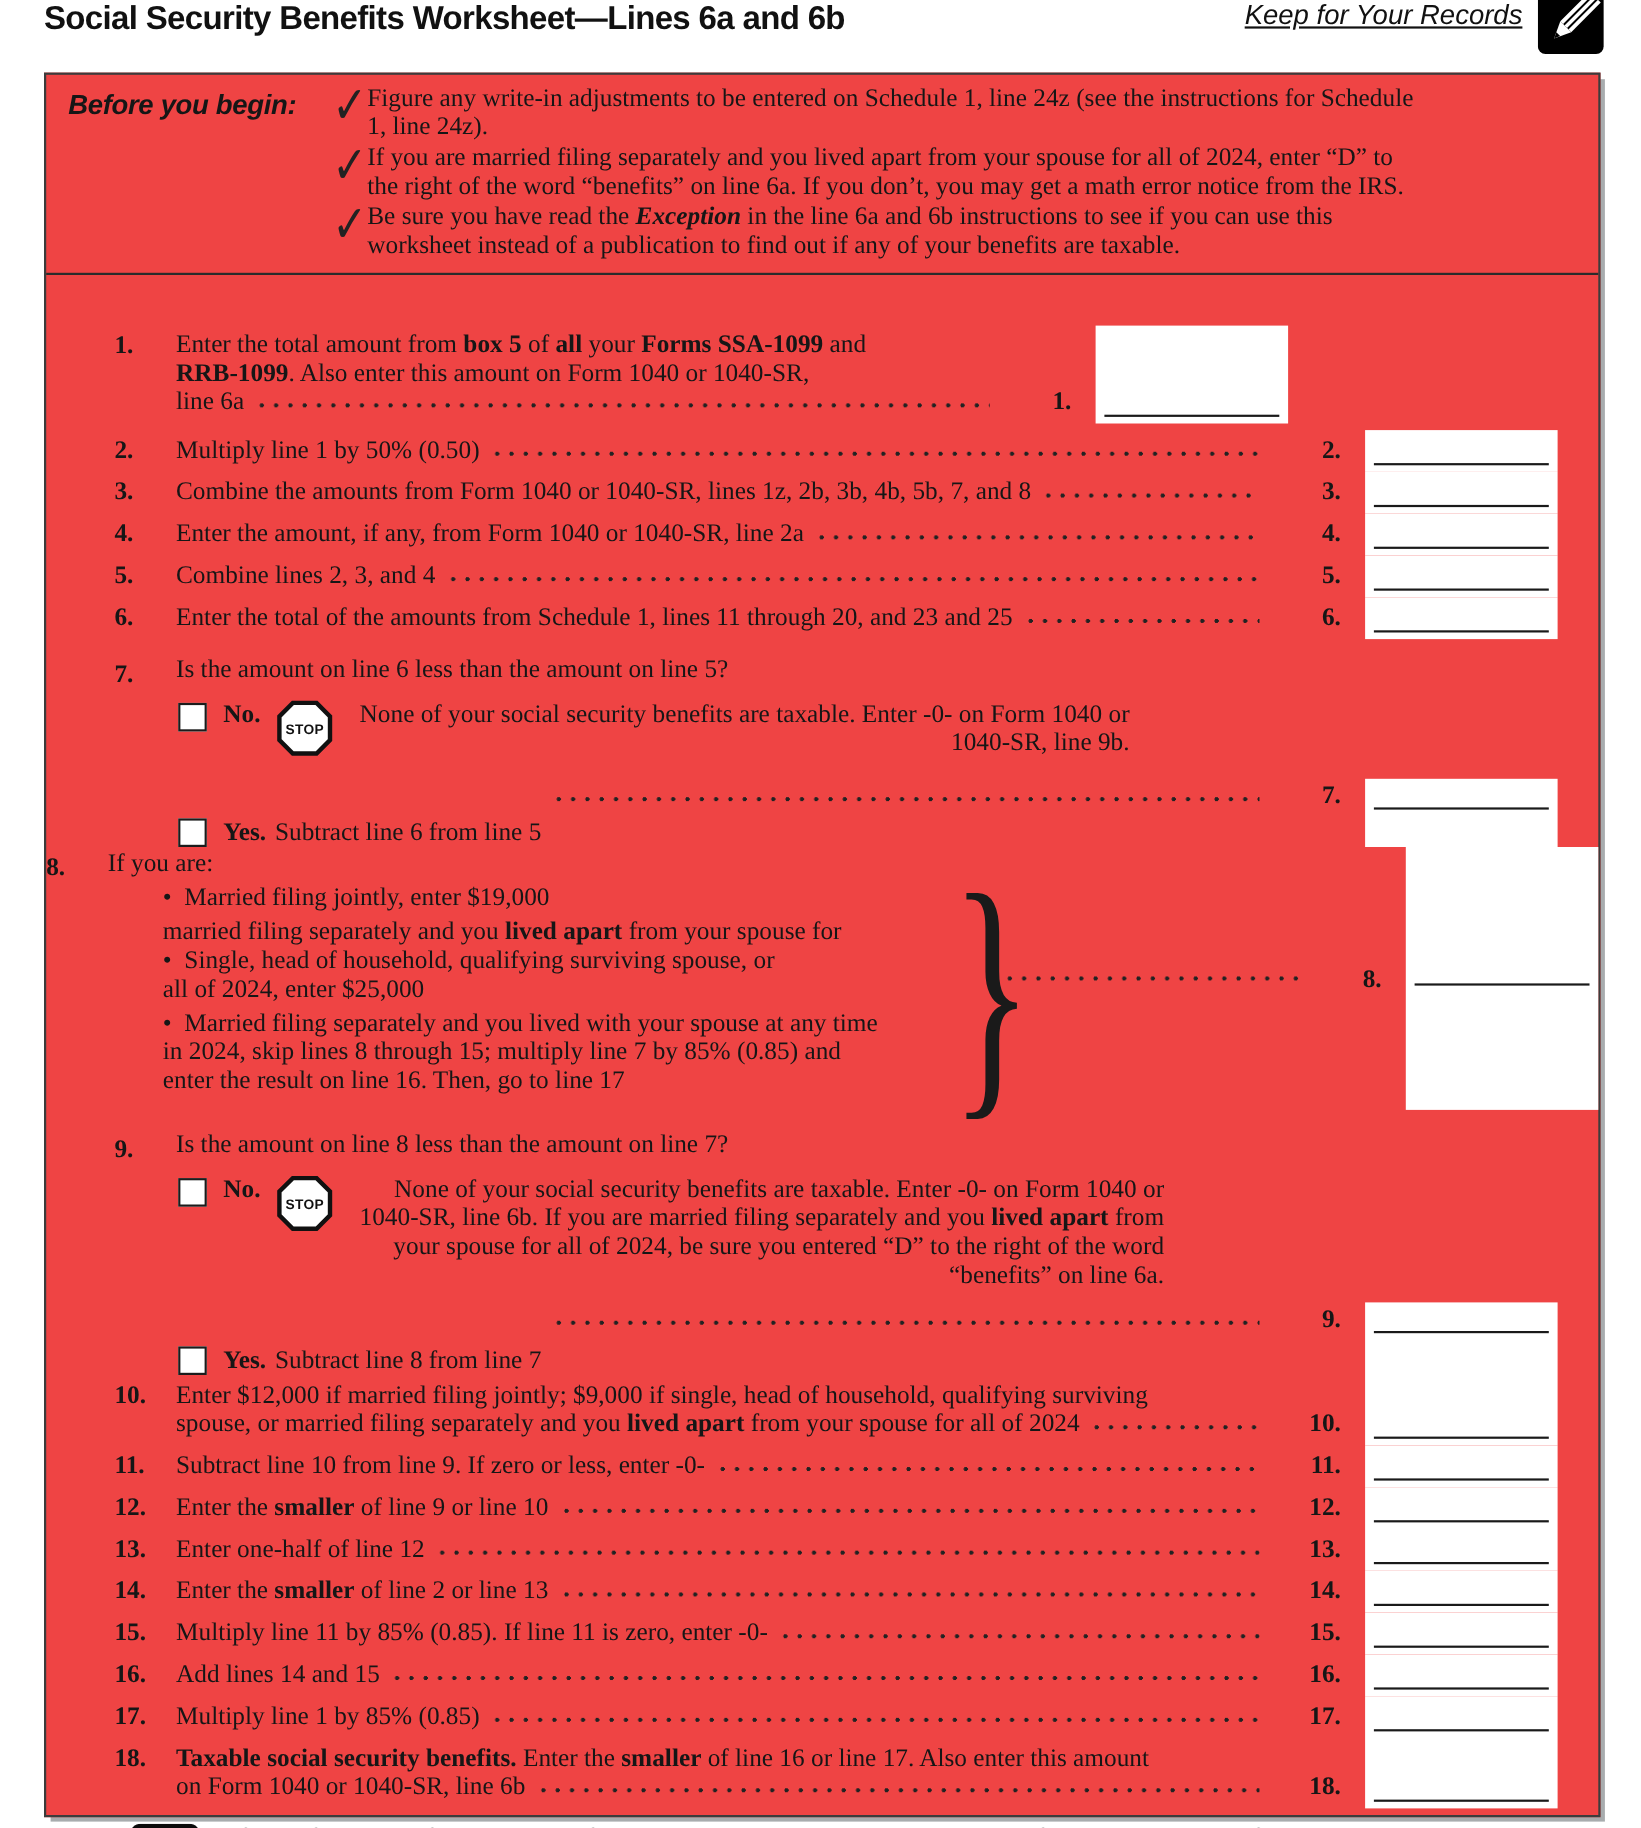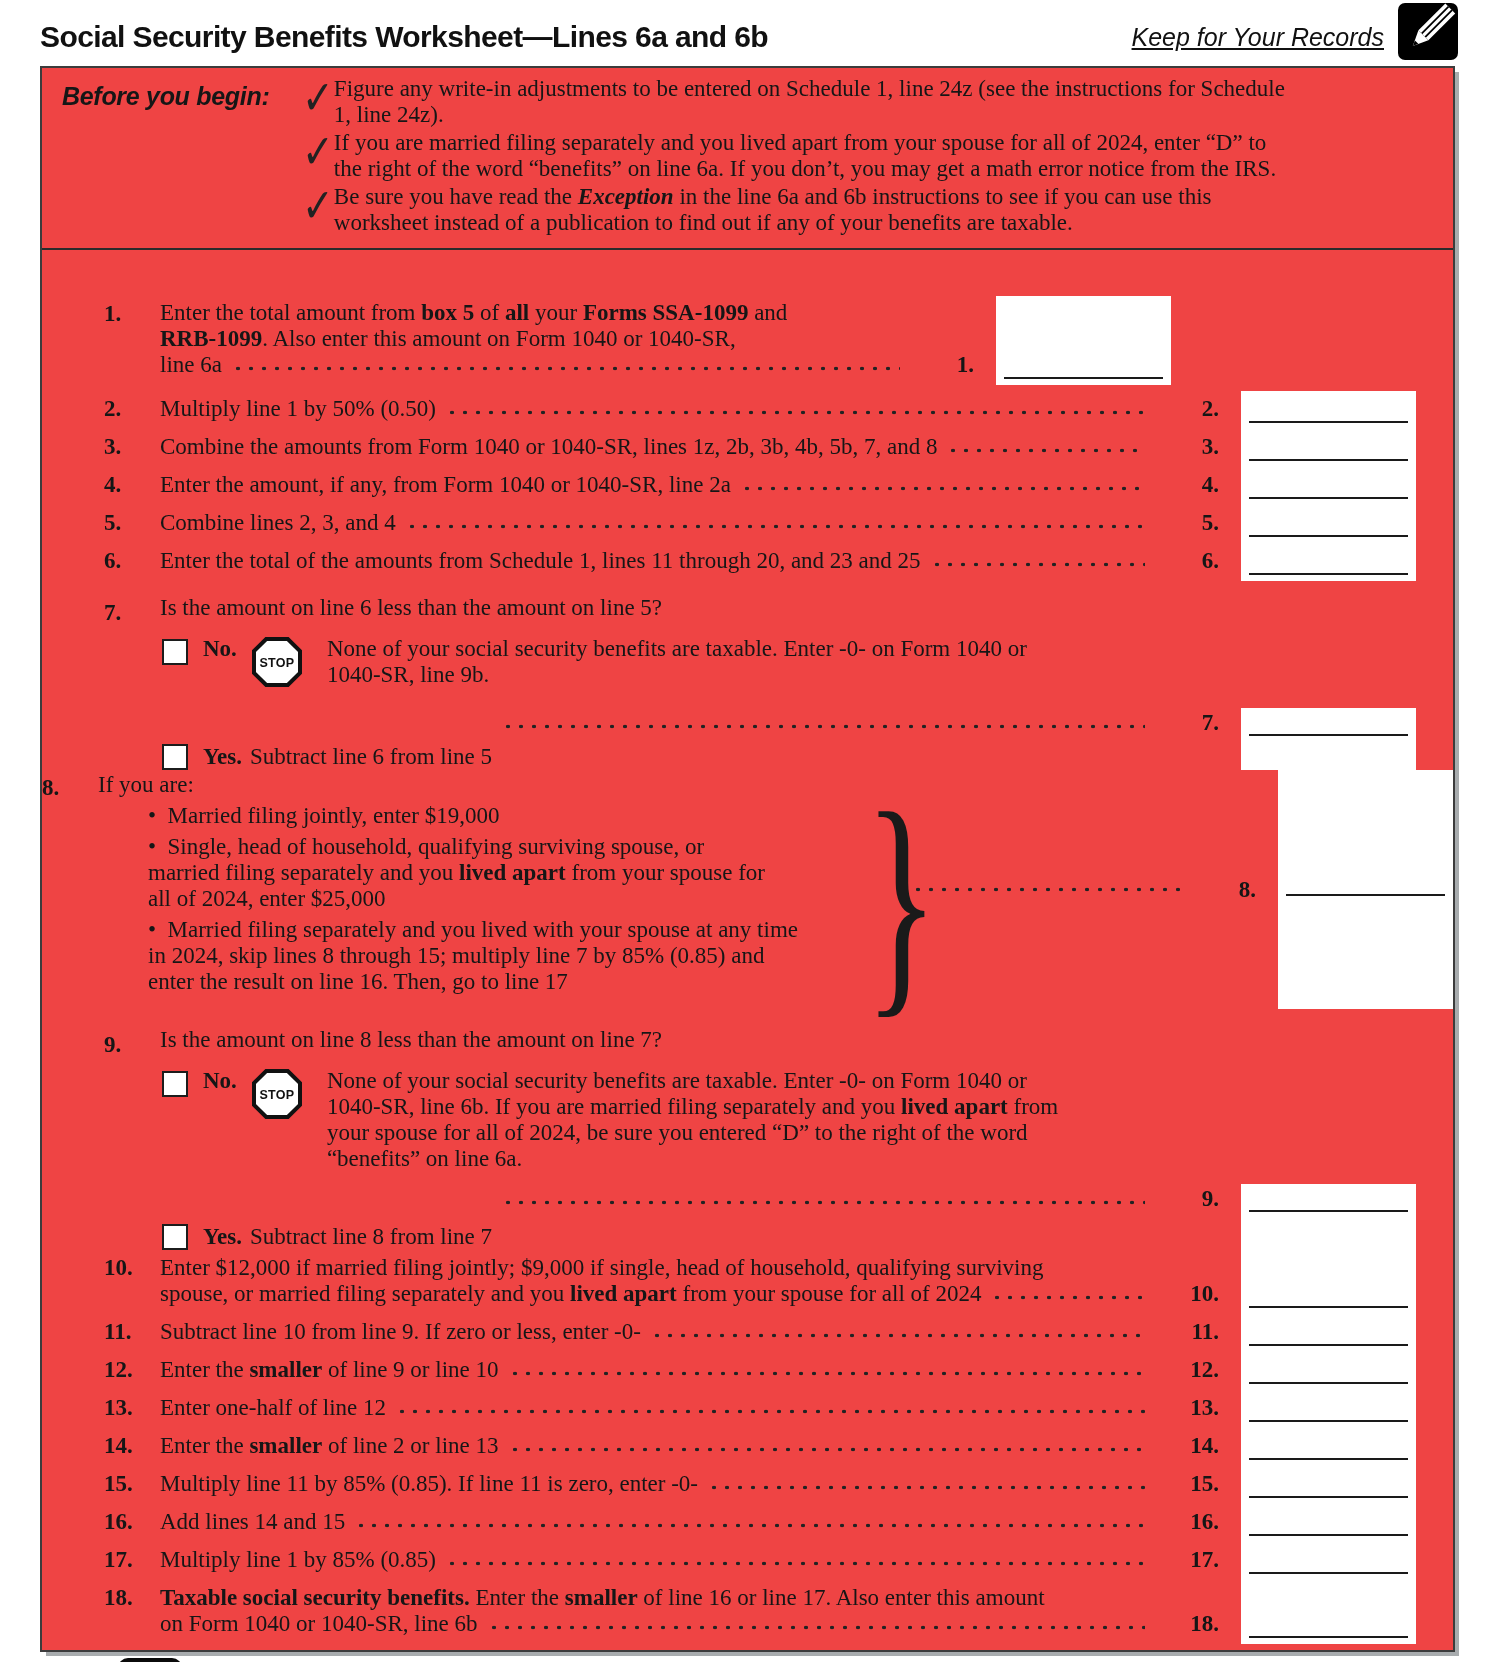--- a/index.html
+++ b/index.html
@@ -6,21 +6,21 @@
   body{
     width:1492px;height:1662px;background:#ffffff;position:relative;overflow:hidden;
     font-family:"Liberation Serif",serif;color:#161616;
     -webkit-font-smoothing:antialiased;
   }
   .s-b{font-weight:700;}
   .s-bi{font-weight:700;font-style:italic;}
   .rl{white-space:nowrap;}
 
   
-  .pagehead{height:74px;display:flex;align-items:center;padding:0 34px 0 40px;box-sizing:border-box;}
+  .pagehead{height:74px;display:flex;align-items:flex-start;padding:0 34px 0 40px;box-sizing:border-box;}
   .ptitle{
     font-family:"Liberation Sans",sans-serif;font-weight:700;font-size:30px;
     letter-spacing:-0.6px;color:#111;flex:1 1 auto;white-space:nowrap;
   }
   .keep{
     font-family:"Liberation Sans",sans-serif;font-style:italic;font-size:25px;color:#111;
     margin-right:14px;white-space:nowrap;text-decoration:underline;
   }
   .pencil{flex:0 0 60px;margin-top:-8px;}
 
@@ -69,21 +69,21 @@
   .rdouble{min-height:63px;}
 
   .qrow{display:flex;padding:0 37px 4px 62px;}
   .q7{margin-top:14px;}
   .q9{margin-top:18px;}
 
   .norow{display:flex;align-items:flex-start;padding:6px 37px 4px 120px;}
   .cb{flex:0 0 26px;height:26px;box-sizing:border-box;border:2.6px solid #1c1c1c;background:#fff;margin-top:3px;}
   .ans{margin-left:15px;font-weight:700;white-space:nowrap;}
   .stopwrap{margin-left:14px;flex:0 0 52px;}
-  .anstext{margin-left:24px;}
+  .anstext{margin-left:24px;text-align:right;}
 
   .yesrow{display:flex;align-items:flex-end;padding:0 37px 0 120px;margin-top:10px;}
   .yes7{height:62px;}
   .yes9{height:66px;margin-top:8px;}
   .yesrow .cb{margin-top:2px;}
   .yestext{margin-left:8px;white-space:nowrap;}
   .yesrow .dots{margin-top:14px;flex:1 1 auto;align-self:flex-start;}
   .yesrow .lbl{align-self:flex-start;padding:2px 22px 0 0;}
 
   .row8{display:flex;position:relative;}
@@ -277,22 +277,22 @@
 
     <div class="row8">
       <div class="num">8.</div>
       <div class="col8">
         <div>If you are:</div>
         <div class="bullets">
           <div class="bullet">
               <div class="rl"><span>• Married filing jointly, enter $19,000</span></div>
             </div>
           <div class="bullet">
+              <div class="rl"><span>married filing separately and you </span><span class="s-b">lived apart</span><span> from your spouse for</span></div>
               <div class="rl"><span>• Single, head of household, qualifying surviving spouse, or</span></div>
-              <div class="rl"><span>married filing separately and you </span><span class="s-b">lived apart</span><span> from your spouse for</span></div>
               <div class="rl"><span>all of 2024, enter $25,000</span></div>
             </div>
           <div class="bullet">
               <div class="rl"><span>• Married filing separately and you lived with your spouse at any time</span></div>
               <div class="rl"><span>in 2024, skip lines 8 through 15; multiply line 7 by 85% (0.85) and</span></div>
               <div class="rl"><span>enter the result on line 16. Then, go to line 17</span></div>
             </div>
         </div>
       </div>
       <div class="brace">}</div>

